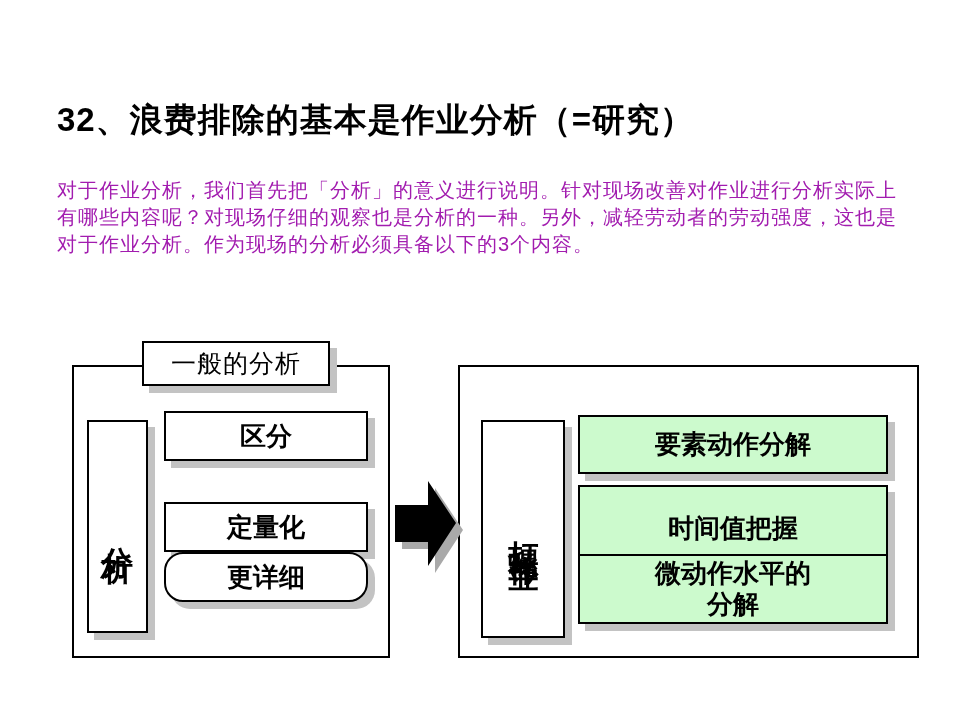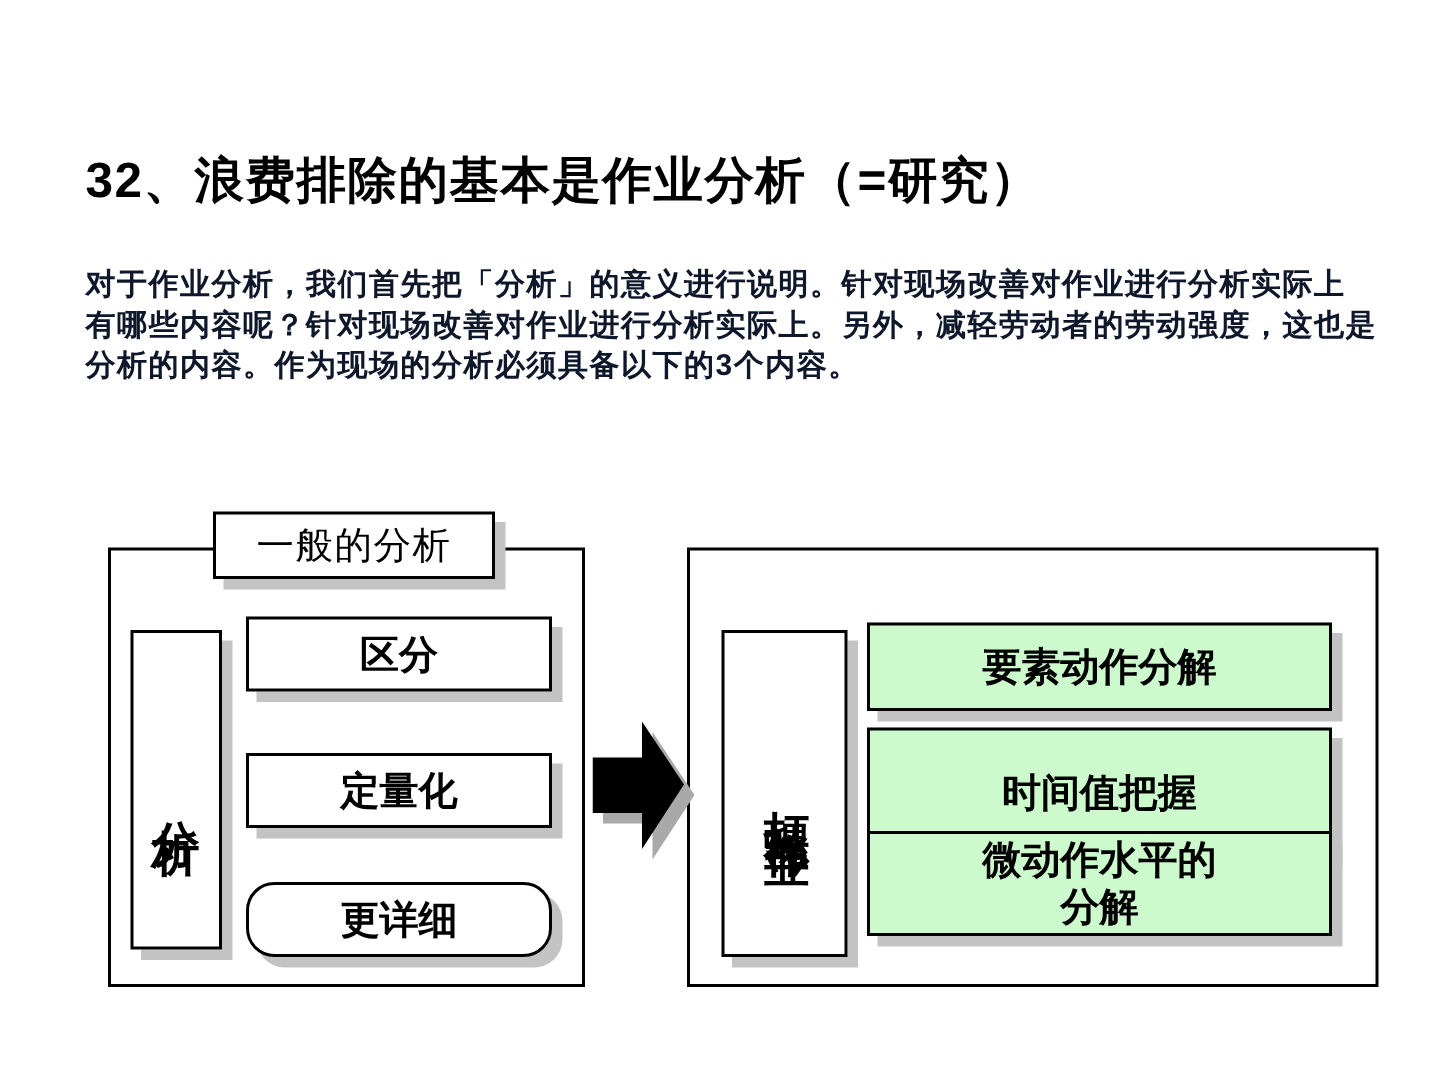--- a/index.html
+++ b/index.html
@@ -22,21 +22,21 @@
     margin-top:28px;
   }
   
   .title{
     position:absolute;left:57px;top:70px;
     font-size:33px;font-weight:bold;color:#000;
     letter-spacing:1px;white-space:nowrap;
   }
   .intro{
     position:absolute;left:57px;top:149px;width:860px;
-    font-size:20px;font-weight:bold;color:#0f172a;
+    font-size:20px;font-weight:normal;color:#a21caf;
     line-height:27px;letter-spacing:1px;
   }
   .intro div{white-space:nowrap;}
   
   .container{
     position:absolute;
     background:#fff;
     border:2px solid var(--border);
   }
   .header-box{
@@ -73,21 +73,21 @@
   }
   .item-box.green{background:var(--green);}
   
   .left-container{left:72px;top:337px;width:318px;height:293px;}
   .left-header{left:142px;top:313px;width:188px;height:45px;}
   .left-vbox{left:87px;top:392px;width:61px;height:213px;font-size:32px;}
   .left-vbox .vtext{letter-spacing:6px;}
   .l-item{left:164px;width:204px;height:50px;}
   .l-item-0{top:383px;}
   .l-item-1{top:474px;}
-  .l-item-2{top:560px;border-radius:19px;}
+  .l-item-2{top:524px;border-radius:19px;}
   
   .arrow-wrap{position:absolute;left:395px;top:453px;z-index:1;}
   
   .right-container{left:458px;top:337px;width:461px;height:293px;}
   .right-header{left:585px;top:313px;width:190px;height:45px;}
   .right-vbox{left:481px;top:392px;width:84px;height:218px;font-size:30px;}
   .right-vbox .vtext{letter-spacing:5px;}
   .r-item{left:578px;width:310px;}
   .r-item-0{top:387px;height:59px;}
   .r-item-1{top:457px;height:86px;}
@@ -96,22 +96,22 @@
 </style>
 </head>
 <body>
 
 <div class="slide">
 
   <div class="title">32、浪费排除的基本是作业分析（=研究）</div>
 
   <div class="intro">
     <div>对于作业分析，我们首先把「分析」的意义进行说明。针对现场改善对作业进行分析实际上</div>
-    <div>有哪些内容呢？针对现场改善对作业进行分析实际上。另外，减轻劳动者的劳动强度，这也是</div>
-    <div>分析的内容。作为现场的分析必须具备以下的3个内容。</div>
+    <div>有哪些内容呢？对现场仔细的观察也是分析的一种。另外，减轻劳动者的劳动强度，这也是</div>
+    <div>对于作业分析。作为现场的分析必须具备以下的3个内容。</div>
   </div>
 
   <div class="container left-container"></div>
   <div class="header-box left-header">
     <span>一般的分析</span>
   </div>
   <div class="vbox left-vbox">
     <span class="vtext">分析</span>
   </div>
   <div class="item-box l-item l-item-1">

